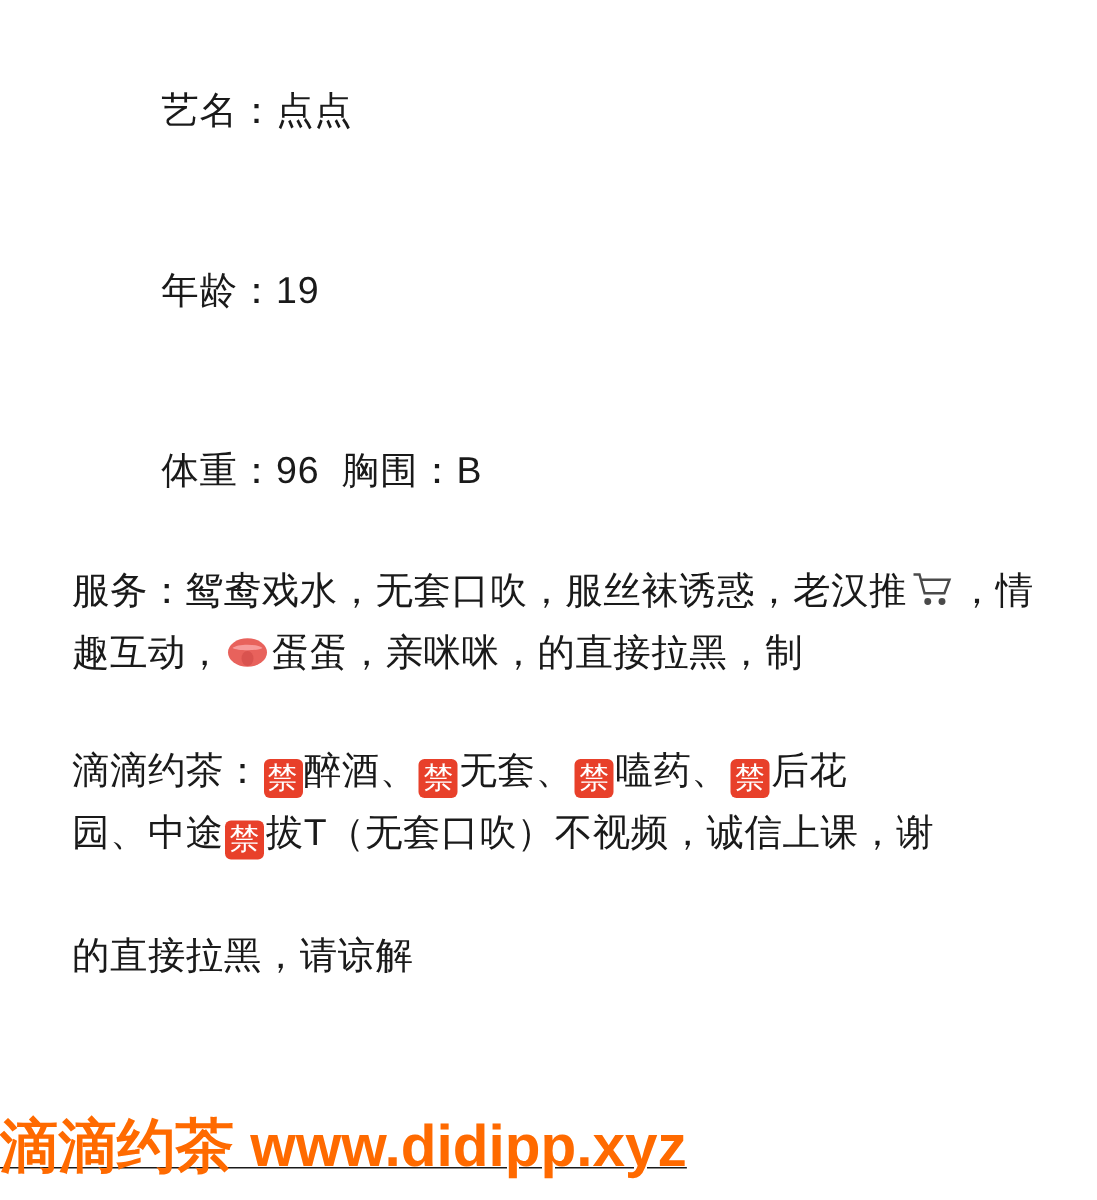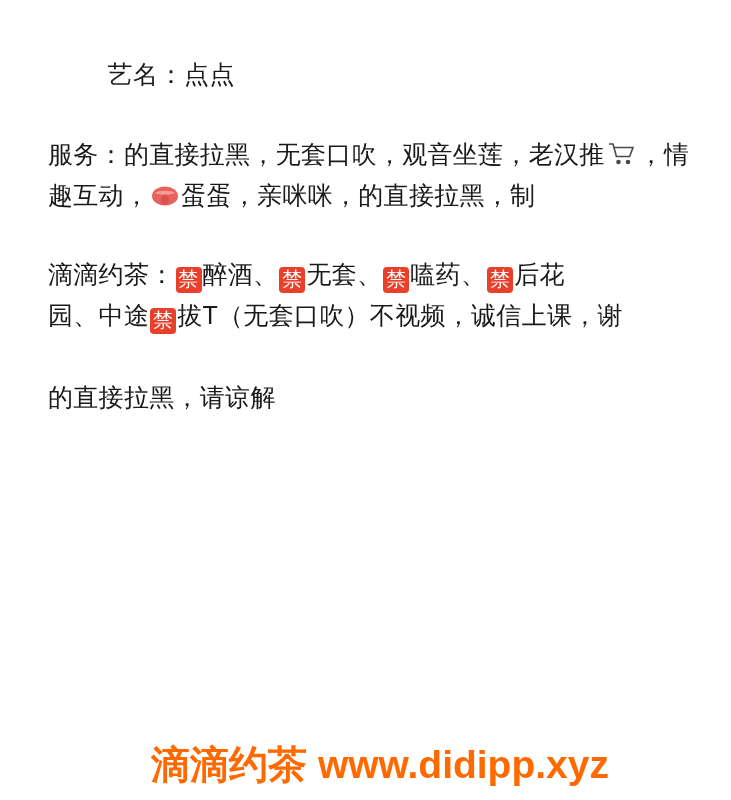--- a/index.html
+++ b/index.html
@@ -64,21 +64,22 @@
     vertical-align: -4px;
     margin: 0 2px;
   }
   .emoji svg { display: block; }
 
   .footer {
     position: absolute;
     left: 0;
     top: 742px;
     width: 609px;
-    text-align: right;
+    text-align: left;
+    text-decoration: underline;
   }
   .footer-text {
     color: #ff6a00;
     font-weight: bold;
     font-size: 39px;
     line-height: 46px;
     letter-spacing: 0px;
     font-family: "Liberation Sans", sans-serif;
   }
 </style>
@@ -86,22 +87,28 @@
 <body>
 
 <div class="page">
 
   <div class="content">
 
     <div class="block">
       <div class="line">
         <span>艺名：</span><span>点点</span>
       </div>
+      <div class="line">
+        <span>年龄：</span><span>19</span>
+      </div>
+      <div class="line">
+        <span>体重：</span><span>96</span><span>&nbsp;&nbsp;</span><span>胸围：</span><span>B</span>
+      </div>
       <div class="para">
-        <span>服务：</span><span>的直接拉黑，无套口吹，观音坐莲，老汉推</span><span class="emoji"><svg width="30" height="26" viewBox="0 0 30 26">
+        <span>服务：</span><span>鸳鸯戏水，无套口吹，服丝袜诱惑，老汉推</span><span class="emoji"><svg width="30" height="26" viewBox="0 0 30 26">
               <g fill="none" stroke="#4a4a4a" stroke-width="1.6">
                 <path d="M2 3h4l3.4 12.5h13.2L26 6.5H7.6"></path>
                 <circle cx="11.5" cy="21" r="2.3" fill="#4a4a4a" stroke="none"></circle>
                 <circle cx="21" cy="21" r="2.3" fill="#4a4a4a" stroke="none"></circle>
               </g>
             </svg></span><span>，情趣互动，</span><span class="emoji"><svg width="28" height="24" viewBox="0 0 28 24">
               <ellipse cx="14" cy="12" rx="13" ry="9.5" fill="#e8625c"></ellipse>
               <path d="M4 9c3-3 17-3 20 0-3 2-17 2-20 0z" fill="#f79b9b"></path>
               <ellipse cx="14" cy="16" rx="4" ry="5" fill="#d9534f"></ellipse>
             </svg></span><span>蛋蛋，亲咪咪，的直接拉黑，制</span><br>

